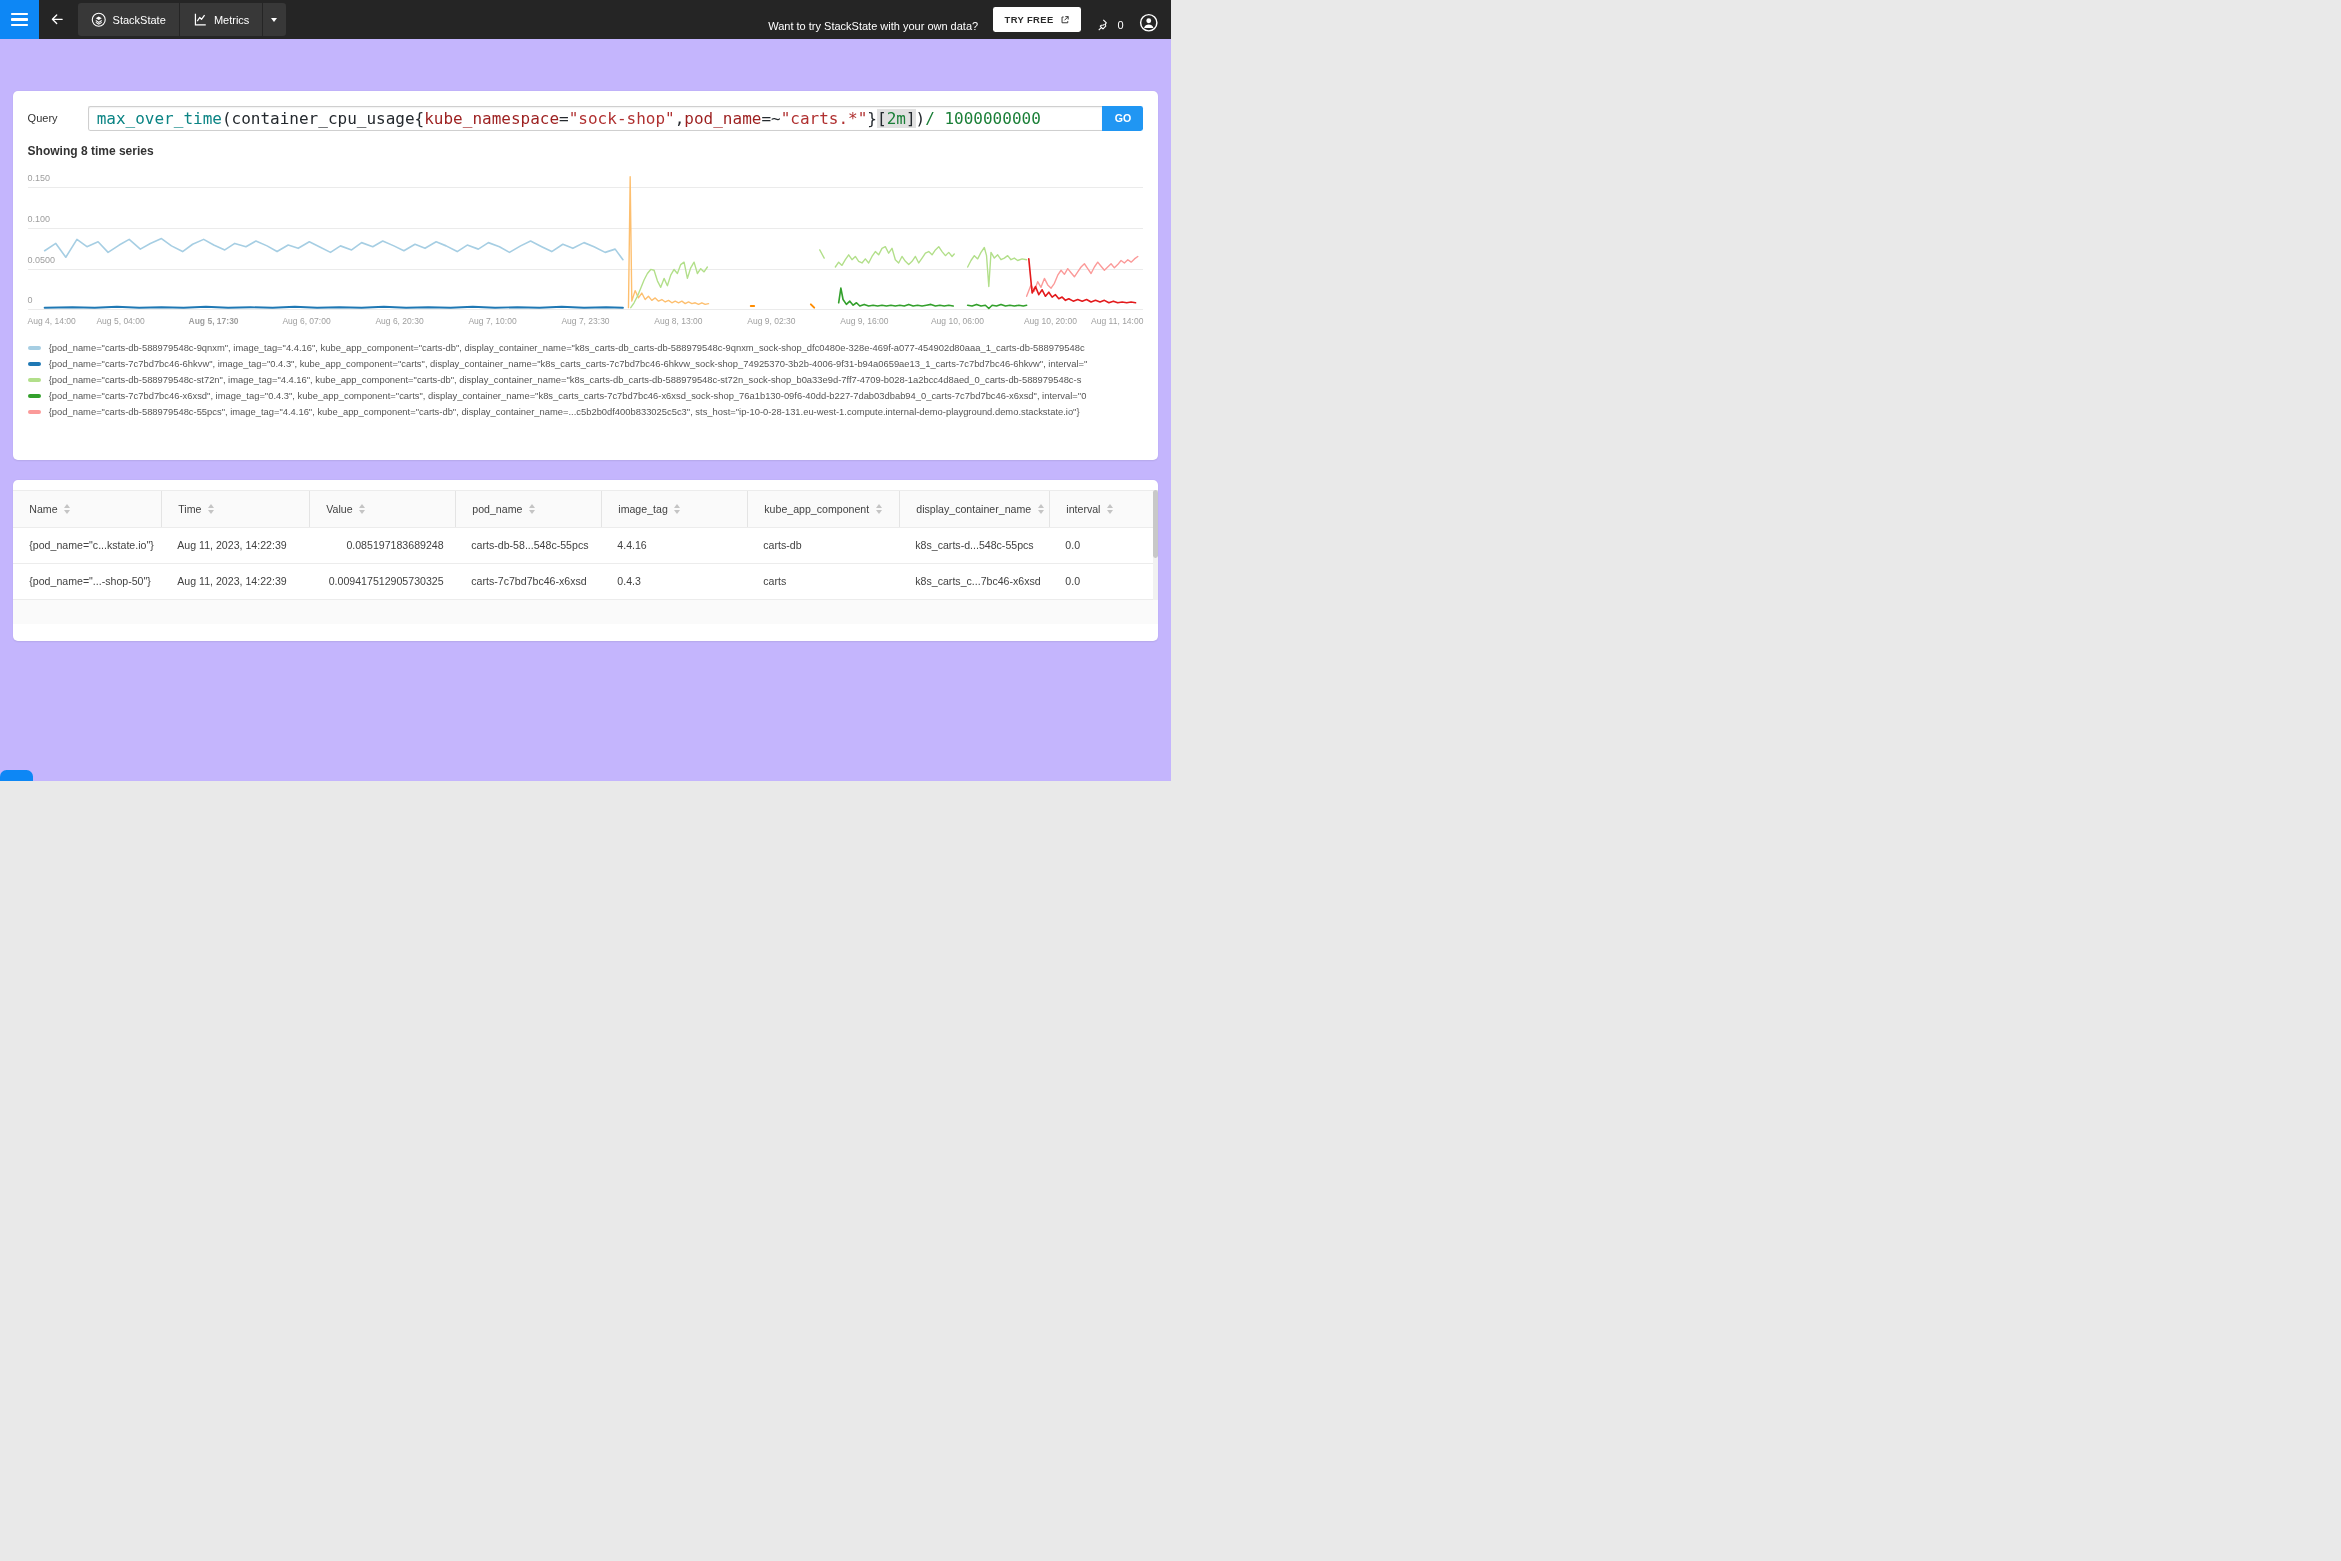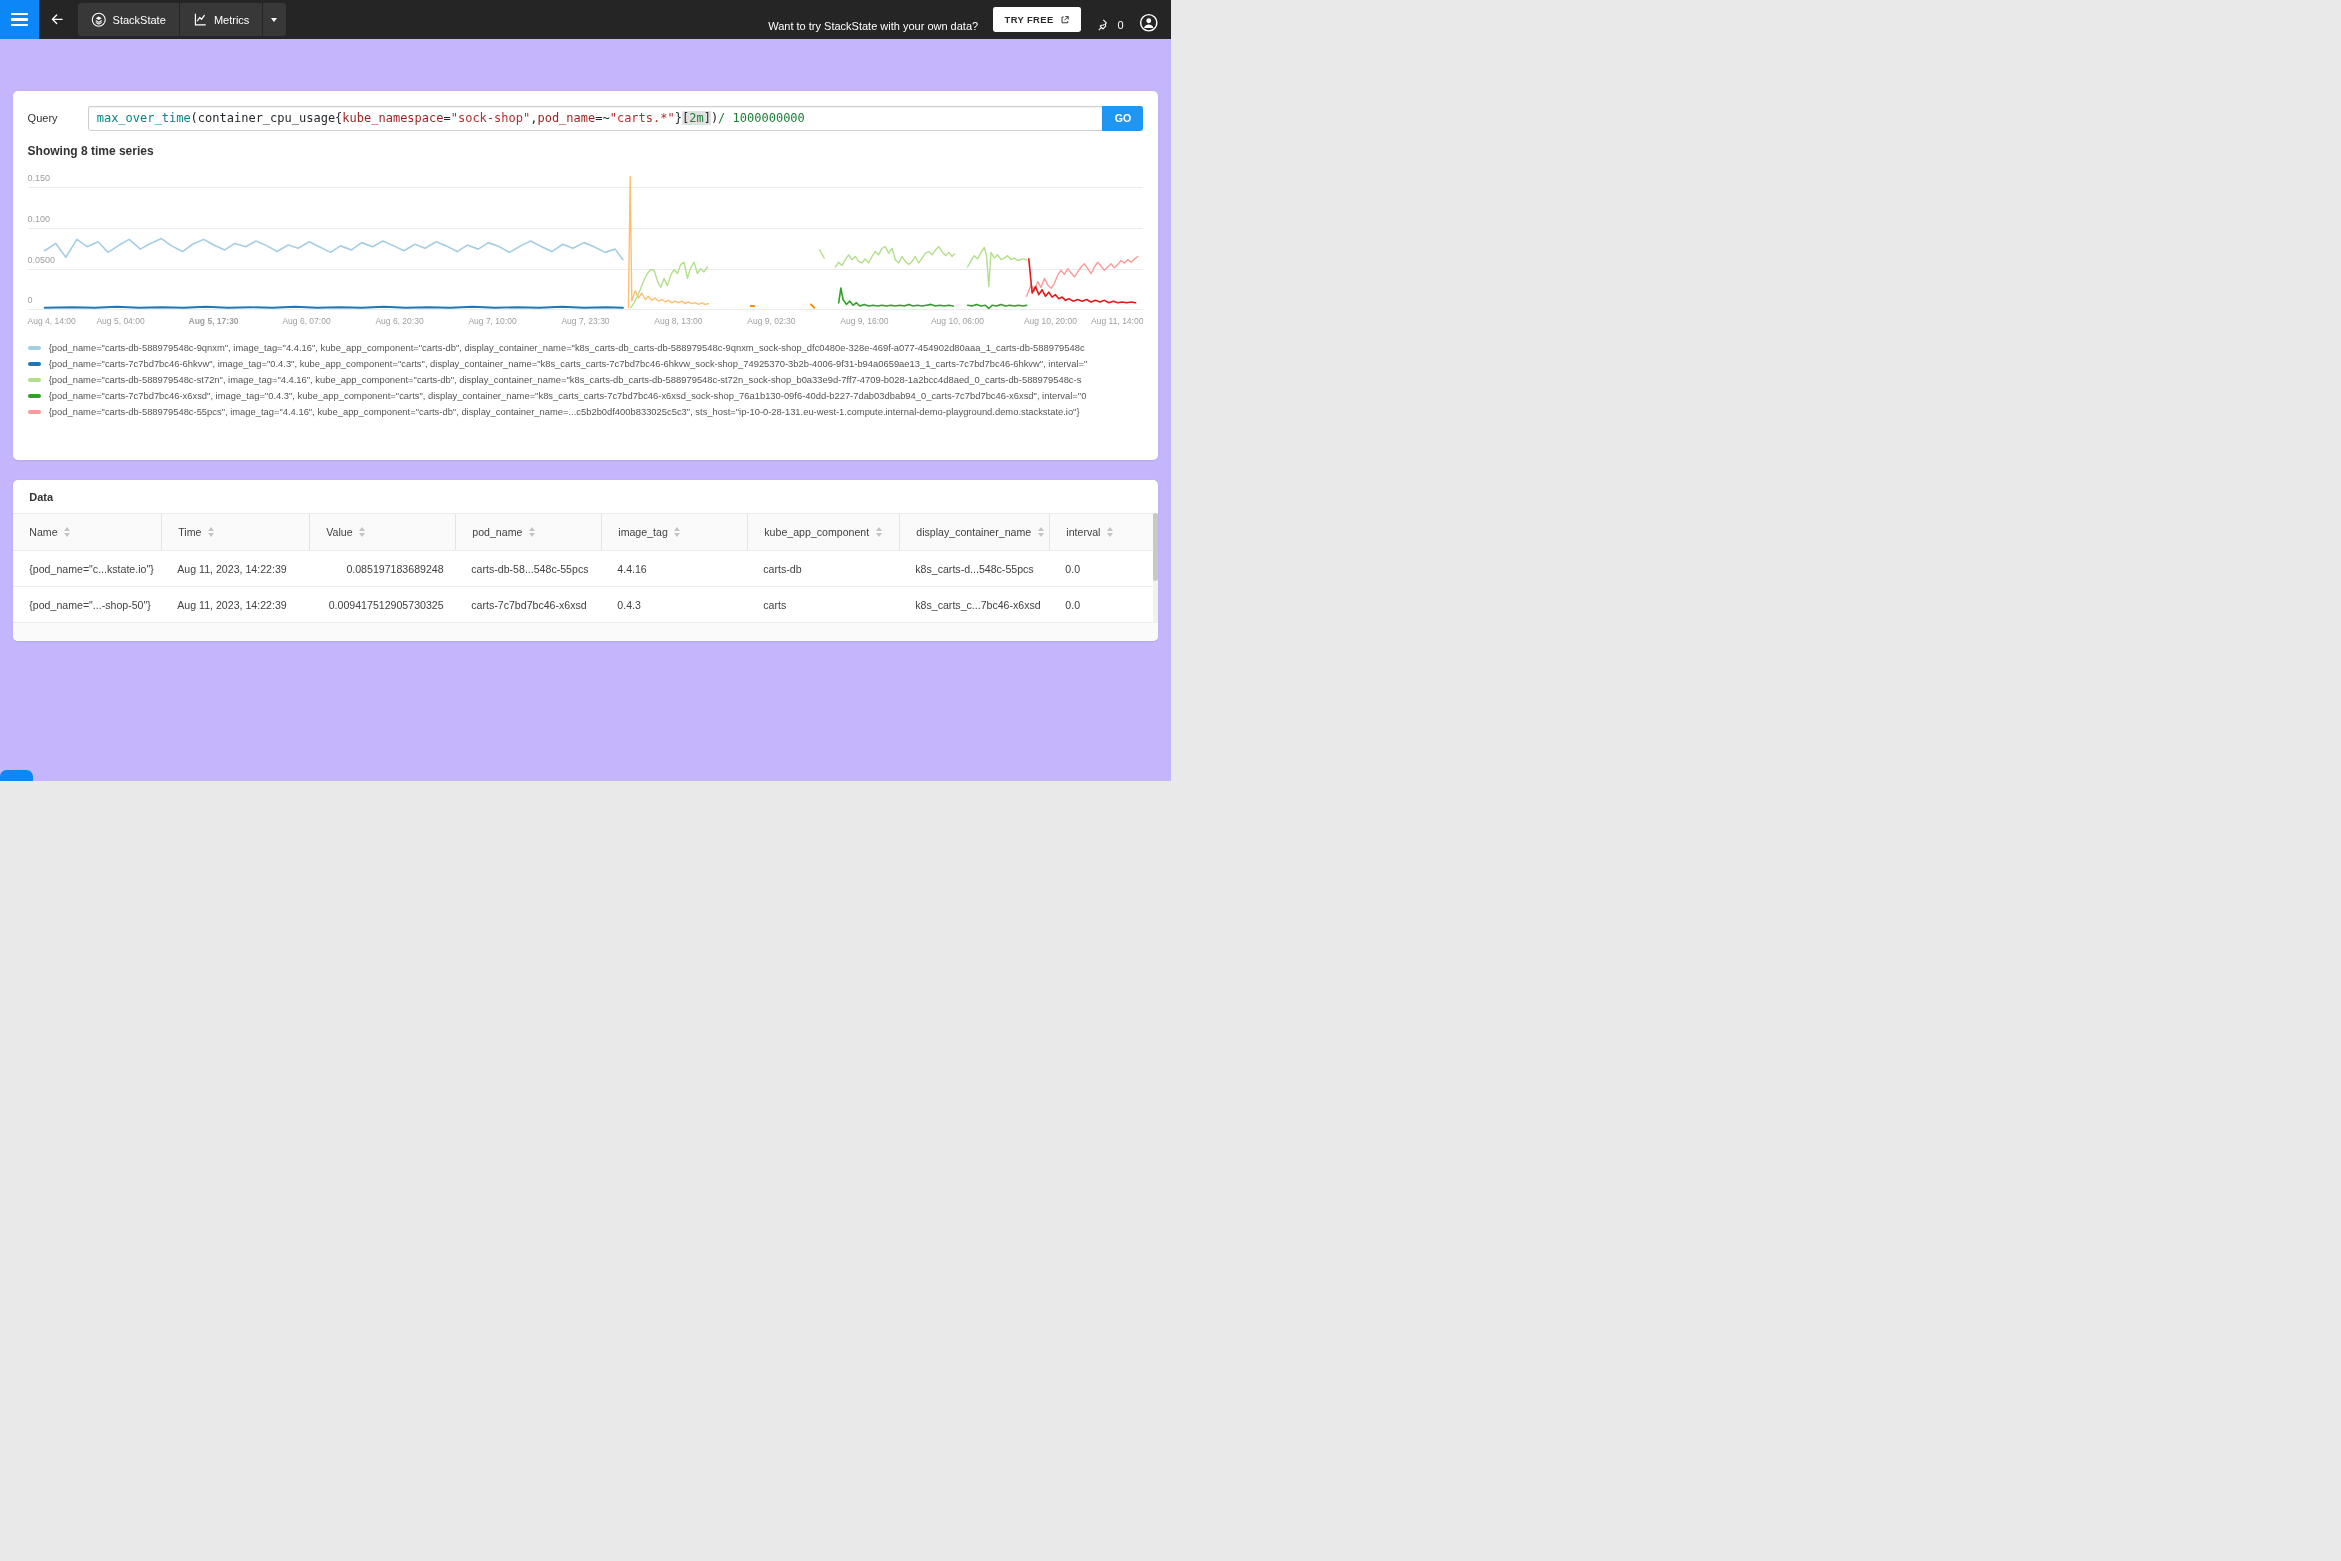--- a/index.html
+++ b/index.html
@@ -33,21 +33,21 @@
 
   
   .card { position:absolute; left:13px; right:13px; background:#fff; border-radius:4.9px; box-shadow:0 0.8px 1.6px rgba(0,0,0,.08); }
   .card-query { top:91px; height:369px; padding:14.6px 14.6px 0 14.6px; }
   .card-data  { top:480px; height:161px; overflow:hidden; }
 
   
   .query-row { display:flex; align-items:center; }
   .query-label { width:60px; font-size:11px; color:#333; flex:0 0 auto; }
   .query-group { flex:1; display:flex; align-items:stretch; height:25px; }
-  .query-input { flex:1; border:0.8px solid #cfcfcf; border-right:none; border-radius:2.4px 0 0 2.4px; background:#fff; box-shadow:inset 0 0.8px 1.6px rgba(0,0,0,.07); display:flex; align-items:center; padding:0 8.1px; font-family:"DejaVu Sans Mono","Liberation Mono",monospace; font-size:12px; white-space:nowrap; overflow:hidden; cursor:text; }
+  .query-input { flex:1; border:0.8px solid #cfcfcf; border-right:none; border-radius:2.4px 0 0 2.4px; background:#fff; box-shadow:inset 0 0.8px 1.6px rgba(0,0,0,.07); display:flex; align-items:center; padding:0 8.1px; font-family:"DejaVu Sans Mono","Liberation Mono",monospace; font-size:16px; white-space:nowrap; overflow:hidden; cursor:text; }
   .q-fn { color:#0b8484; } .q-plain { color:#24292e; }
   .q-label { color:#9c1f1f; } .q-string { color:#b03030; }
   .q-bracket { color:#24292e; background:#e1e1e1; }
   .q-duration { color:#1a7f37; background:#e1e1e1; }
   .q-number { color:#1a7f37; }
   .go-btn { width:41px; background:#2096f3; color:#fff; font-size:10.6px; font-weight:bold; border:none; border-radius:0 2.4px 2.4px 0; cursor:pointer; display:flex; align-items:center; justify-content:center; }
 
   
   .chart-title { margin-top:13px; font-size:12px; font-weight:bold; color:#333; }
   .chart-area { position:relative; margin-top:13px; height:158px; }
@@ -227,21 +227,20 @@
           <span class="ltext">{pod_name="carts-7c7bd7bc46-x6xsd", image_tag="0.4.3", kube_app_component="carts", display_container_name="k8s_carts_carts-7c7bd7bc46-x6xsd_sock-shop_76a1b130-09f6-40dd-b227-7dab03dbab94_0_carts-7c7bd7bc46-x6xsd", interval="0</span>
         </li>
         <li>
           <span class="swatch" style="background: rgb(251, 154, 153);"></span>
           <span class="ltext">{pod_name="carts-db-588979548c-55pcs", image_tag="4.4.16", kube_app_component="carts-db", display_container_name=...c5b2b0df400b833025c5c3", sts_host="ip-10-0-28-131.eu-west-1.compute.internal-demo-playground.demo.stackstate.io"}</span>
         </li>
       </ul>
   </div>
 
   <div class="card card-data">
-    <div class="data-title">Data</div>
     <div class="tbl">
       <div class="tgrid thead" id="thead">
           <div class="th">
             <span>Name</span>
             <span class="sort">
               <span class="tri-up"></span>
               <span class="tri-down"></span>
             </span>
           </div>
           <div class="th">

